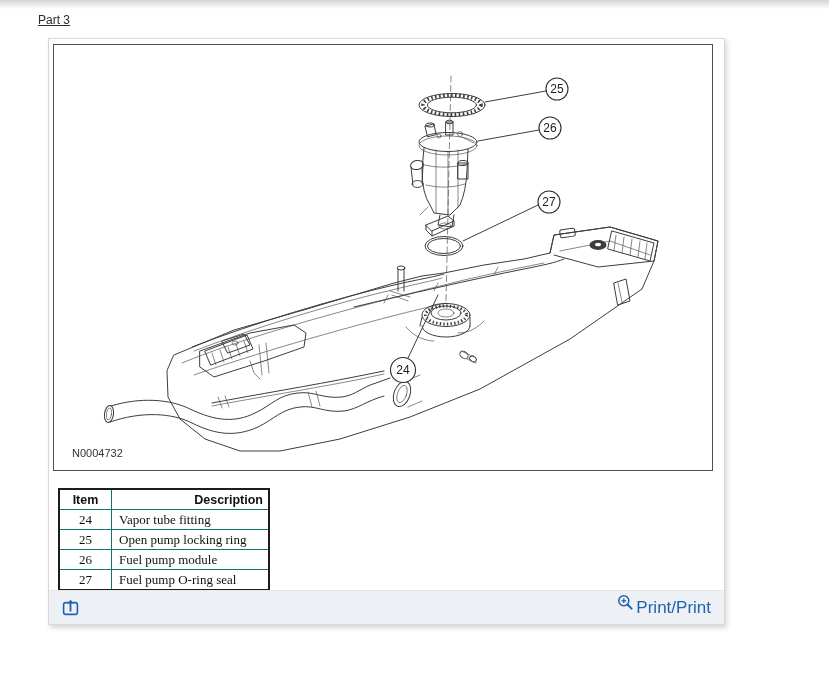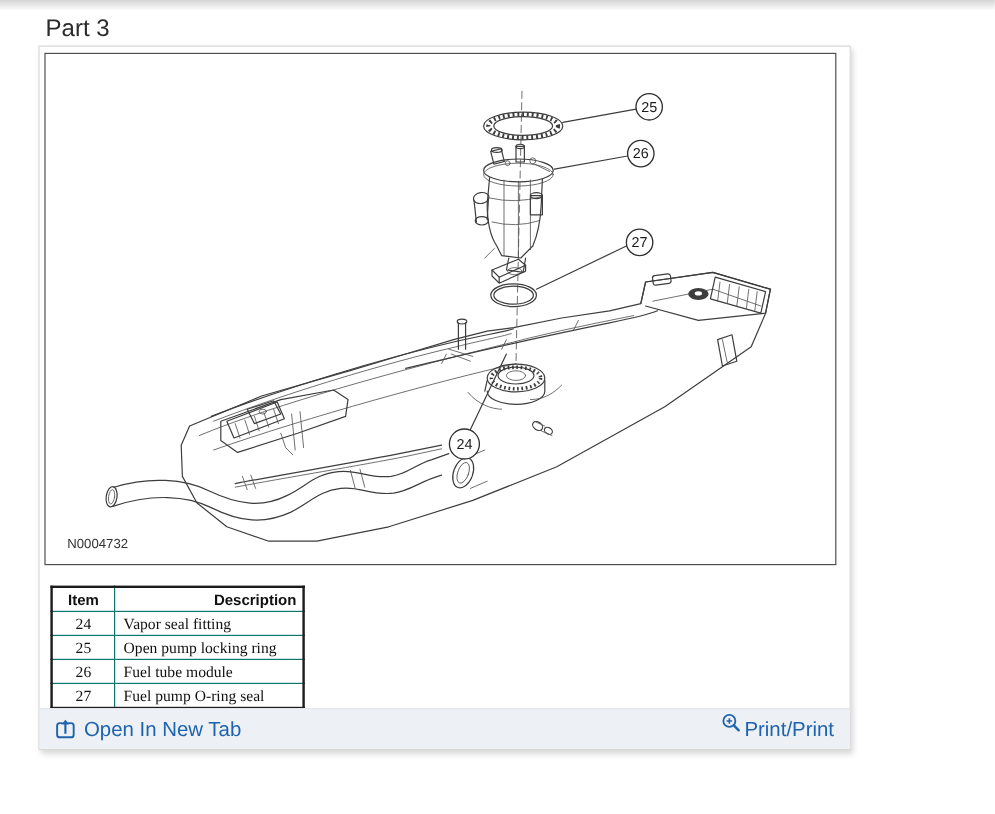--- a/index.html
+++ b/index.html
@@ -2,23 +2,23 @@
 <html><head>
 <meta charset="utf-8">
 <style>
   html,body{margin:0;padding:0;background:#ffffff;}
   body{width:829px;height:678px;position:relative;overflow:hidden;
        font-family:"Liberation Sans",sans-serif;-webkit-font-smoothing:antialiased;}
 
   .top-strip{position:absolute;left:0;top:0;width:829px;height:9px;
              background:linear-gradient(#d4d4d4,#ffffff);}
 
-  .page-title{position:absolute;left:38px;top:13px;font-size:20px;color:#2b2b2b;}
-
-  .panel{position:absolute;left:32px;top:38px;width:675px;height:585px;
+  .page-title{position:absolute;left:38px;top:13px;font-size:12px;color:#2b2b2b;text-decoration:underline;}
+
+  .panel{position:absolute;left:48px;top:38px;width:675px;height:585px;
          background:#fff;border:1px solid #d8d8d8;
          box-shadow:2px 3px 5px rgba(0,0,0,.16);}
 
   .diagram-box{position:absolute;left:4px;top:5px;width:658px;height:425px;
                border:1px solid #4f4f4f;background:#fff;}
   .diagram-box svg{display:block;width:658px;height:425px;}
 
   svg .ln{fill:none;stroke:#3d3d3d;stroke-width:1;stroke-linecap:round;stroke-linejoin:round;}
   svg .thin{fill:none;stroke:#555;stroke-width:.7;stroke-linecap:round;}
   svg .teeth{fill:none;stroke:#3d3d3d;}
@@ -195,48 +195,47 @@
   <table class="parts-table">
     <thead>
       <tr>
         <th class="c-item">Item</th>
         <th class="c-desc">Description</th>
       </tr>
     </thead>
     <tbody>
       <tr>
         <td class="c-item">24</td>
-        <td class="c-desc">Vapor seal fitting</td>
+        <td class="c-desc">Vapor tube fitting</td>
       </tr>
       <tr>
         <td class="c-item">25</td>
         <td class="c-desc">Open pump locking ring</td>
       </tr>
       <tr>
         <td class="c-item">26</td>
-        <td class="c-desc">Fuel tube module</td>
+        <td class="c-desc">Fuel pump module</td>
       </tr>
       <tr>
         <td class="c-item">27</td>
         <td class="c-desc">Fuel pump O-ring seal</td>
       </tr>
     </tbody>
   </table>
 
   <div class="footer-bar">
     <a class="link">
       <span class="ic">
         <svg width="17" height="17" viewBox="0 0 17 17">
           <rect x="1.6" y="3.6" width="13.8" height="11.8" rx="2.2" fill="none" stroke="#1e63b0" stroke-width="1.6"></rect>
           <line x1="8.5" y1="13" x2="8.5" y2="1" stroke="#edf0f4" stroke-width="4.6"></line>
           <line x1="8.5" y1="12.5" x2="8.5" y2="4" stroke="#1e63b0" stroke-width="1.8"></line>
           <polygon points="8.5,0.8 5,4.8 12,4.8" fill="#1e63b0"></polygon>
         </svg>
       </span>
-      <span>Open In New Tab</span>
     </a>
     <a class="link">
       <span class="ic ic-zoom">
         <svg width="17" height="17" viewBox="0 0 17 17">
           <circle cx="6.8" cy="6.8" r="5" fill="none" stroke="#1e63b0" stroke-width="1.5"></circle>
           <line x1="6.8" y1="4.5" x2="6.8" y2="9.1" stroke="#1e63b0" stroke-width="1.3"></line>
           <line x1="4.5" y1="6.8" x2="9.1" y2="6.8" stroke="#1e63b0" stroke-width="1.3"></line>
           <line x1="10.5" y1="10.5" x2="14.6" y2="14.6" stroke="#1e63b0" stroke-width="2" stroke-linecap="round"></line>
         </svg>
       </span>

